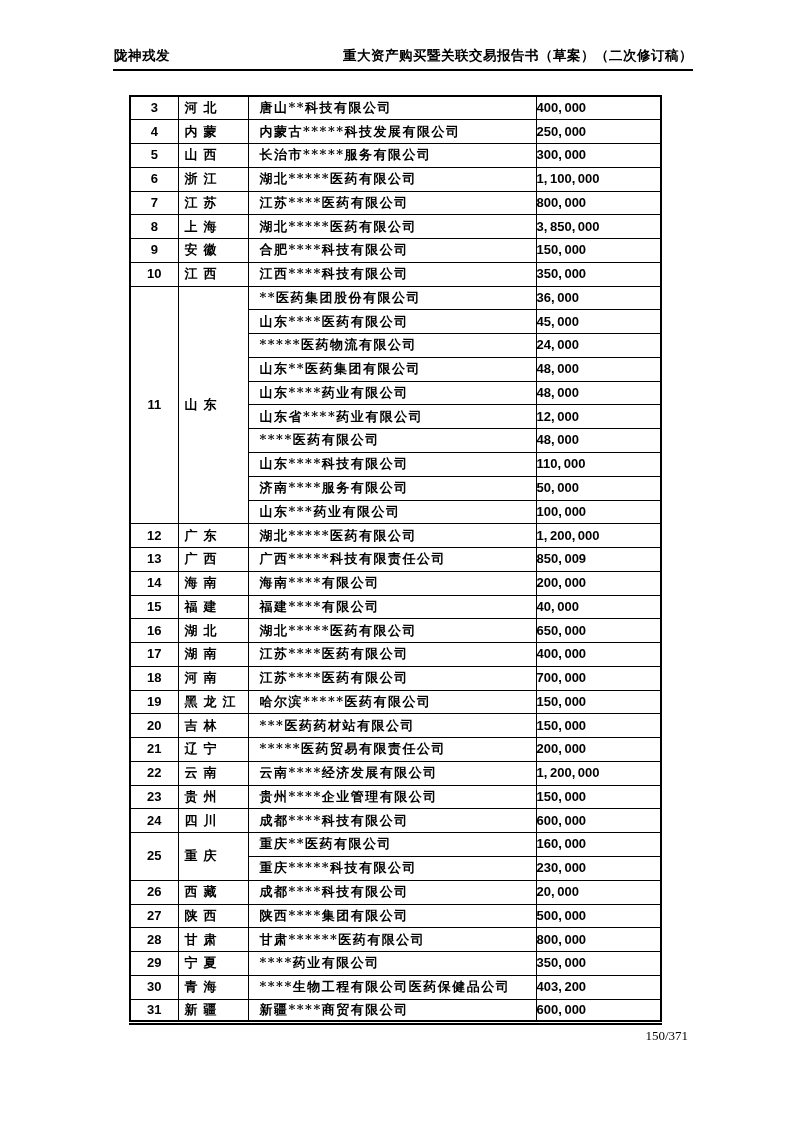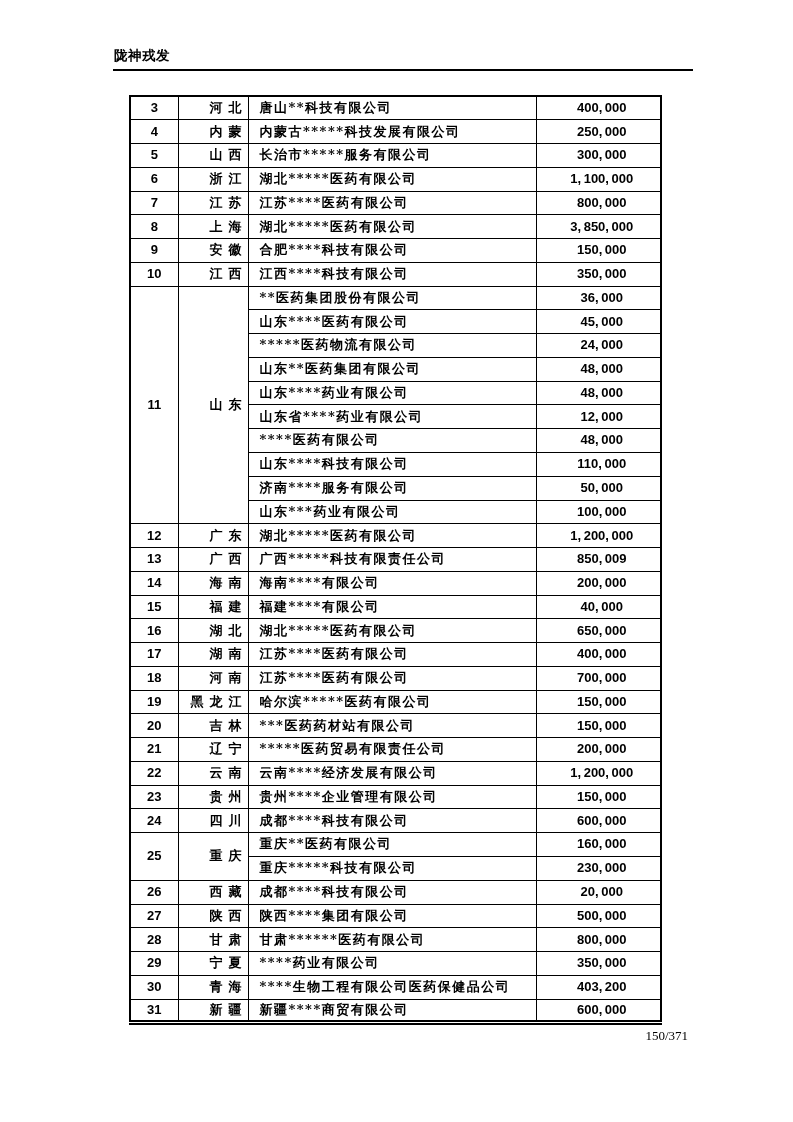--- a/index.html
+++ b/index.html
@@ -22,33 +22,34 @@
     border-collapse:collapse; table-layout:fixed;
     border:2px solid #000;
     border-bottom:5px double #000;
   }
   table.doc-table td {
     border:1px solid #000; height:23.77px;
     font-size:13px; font-weight:bold; line-height:1.1;
     overflow:hidden; white-space:nowrap; vertical-align:middle;
   }
   td.c-no   { text-align:center; font-family:"Liberation Sans", sans-serif; }
-  td.c-prov { text-align:right; font-family:"DejaVu Serif", serif; letter-spacing:6px; text-indent:6px;margin-top:22px; }
+  td.c-prov { text-align:left; font-family:"DejaVu Serif", serif; letter-spacing:6px; text-indent:6px;margin-top:22px; }
   td.c-name { text-align:left; padding:0 4px 0 11px; font-family:"DejaVu Serif", serif; letter-spacing:1.5px;margin-left:48px; }
-  td.c-amt  { text-align:center; padding-right:9px; font-family:"Liberation Sans", sans-serif;padding-left:16px; }
+  td.c-amt  { text-align:left; padding-right:9px; font-family:"Liberation Sans", sans-serif; }
   .page-footer {
     position:absolute; top:1028px; right:105px;
     font-family:"Liberation Serif", serif; font-weight:normal; font-size:13px;
   }
 </style>
 </head>
 <body>
 
 <div class="page-header">
   <span>陇神戎发</span>
+  <span>重大资产购买暨关联交易报告书（草案）（二次修订稿）</span>
 </div>
 <div class="page-header-rule"></div>
 
 <table class="doc-table">
   <colgroup>
     <col style="width:48px">
       <col style="width:70px">
       <col style="width:288px">
       <col style="width:125px">
   </colgroup>

